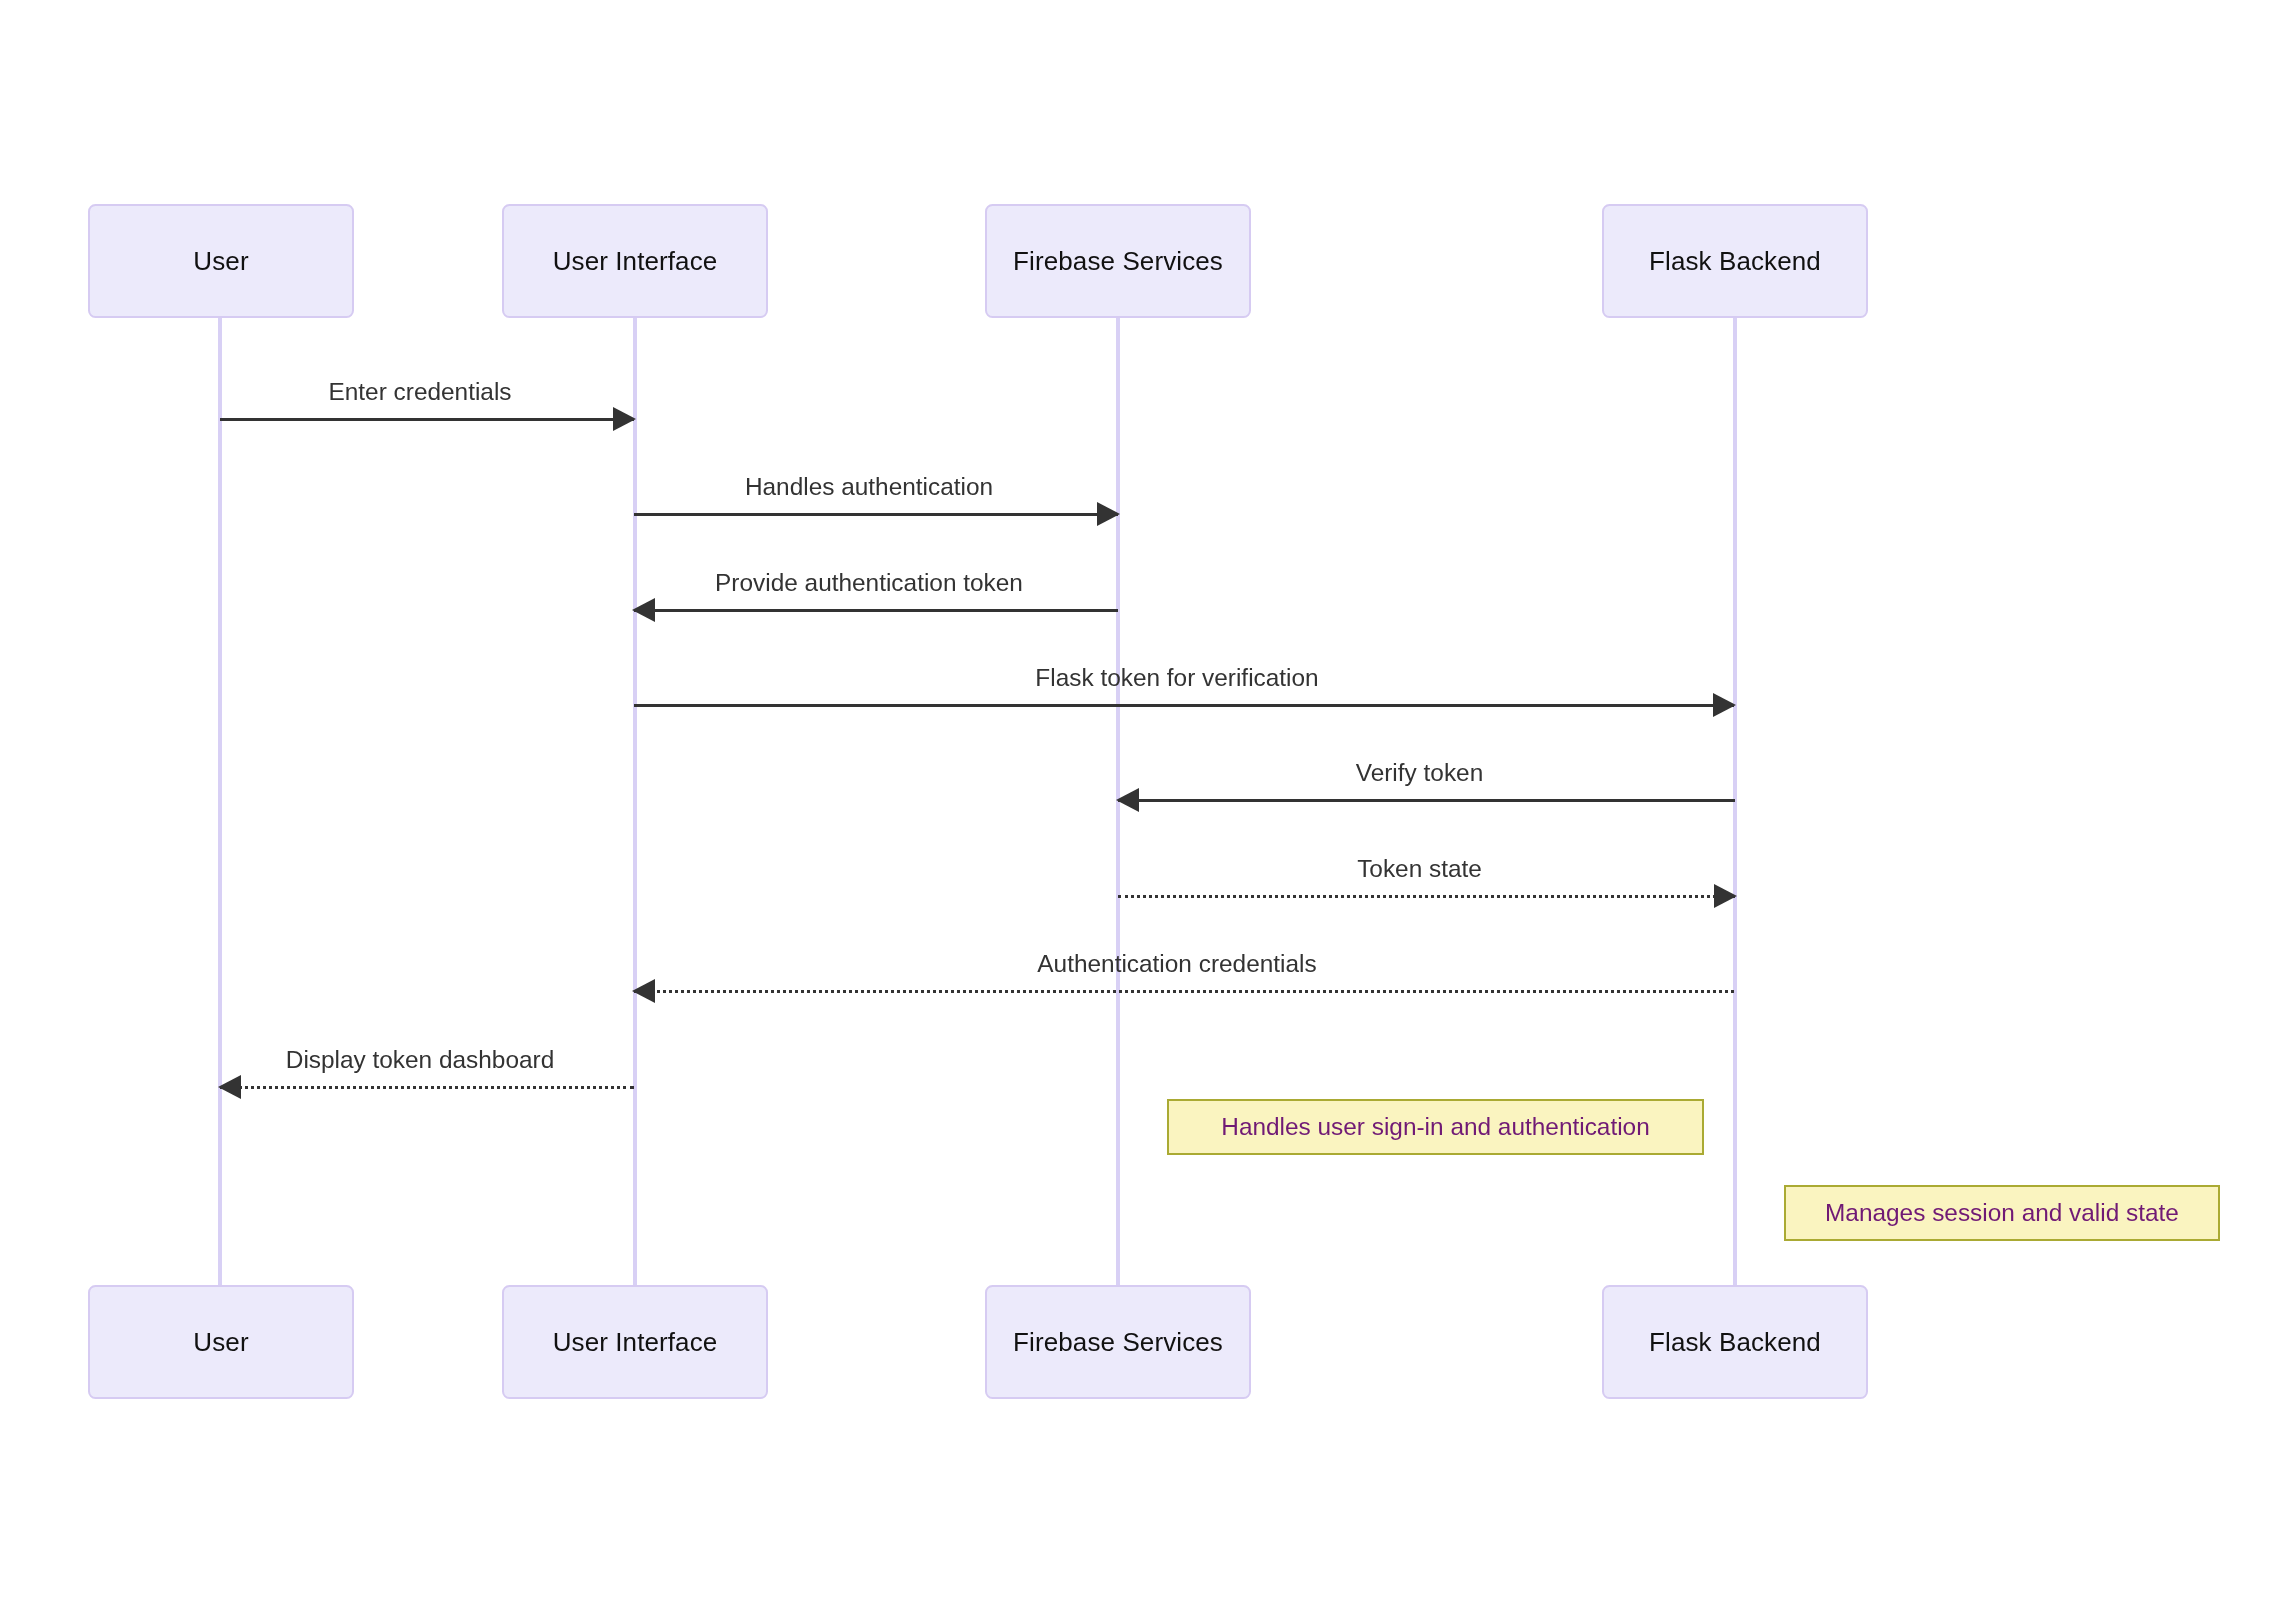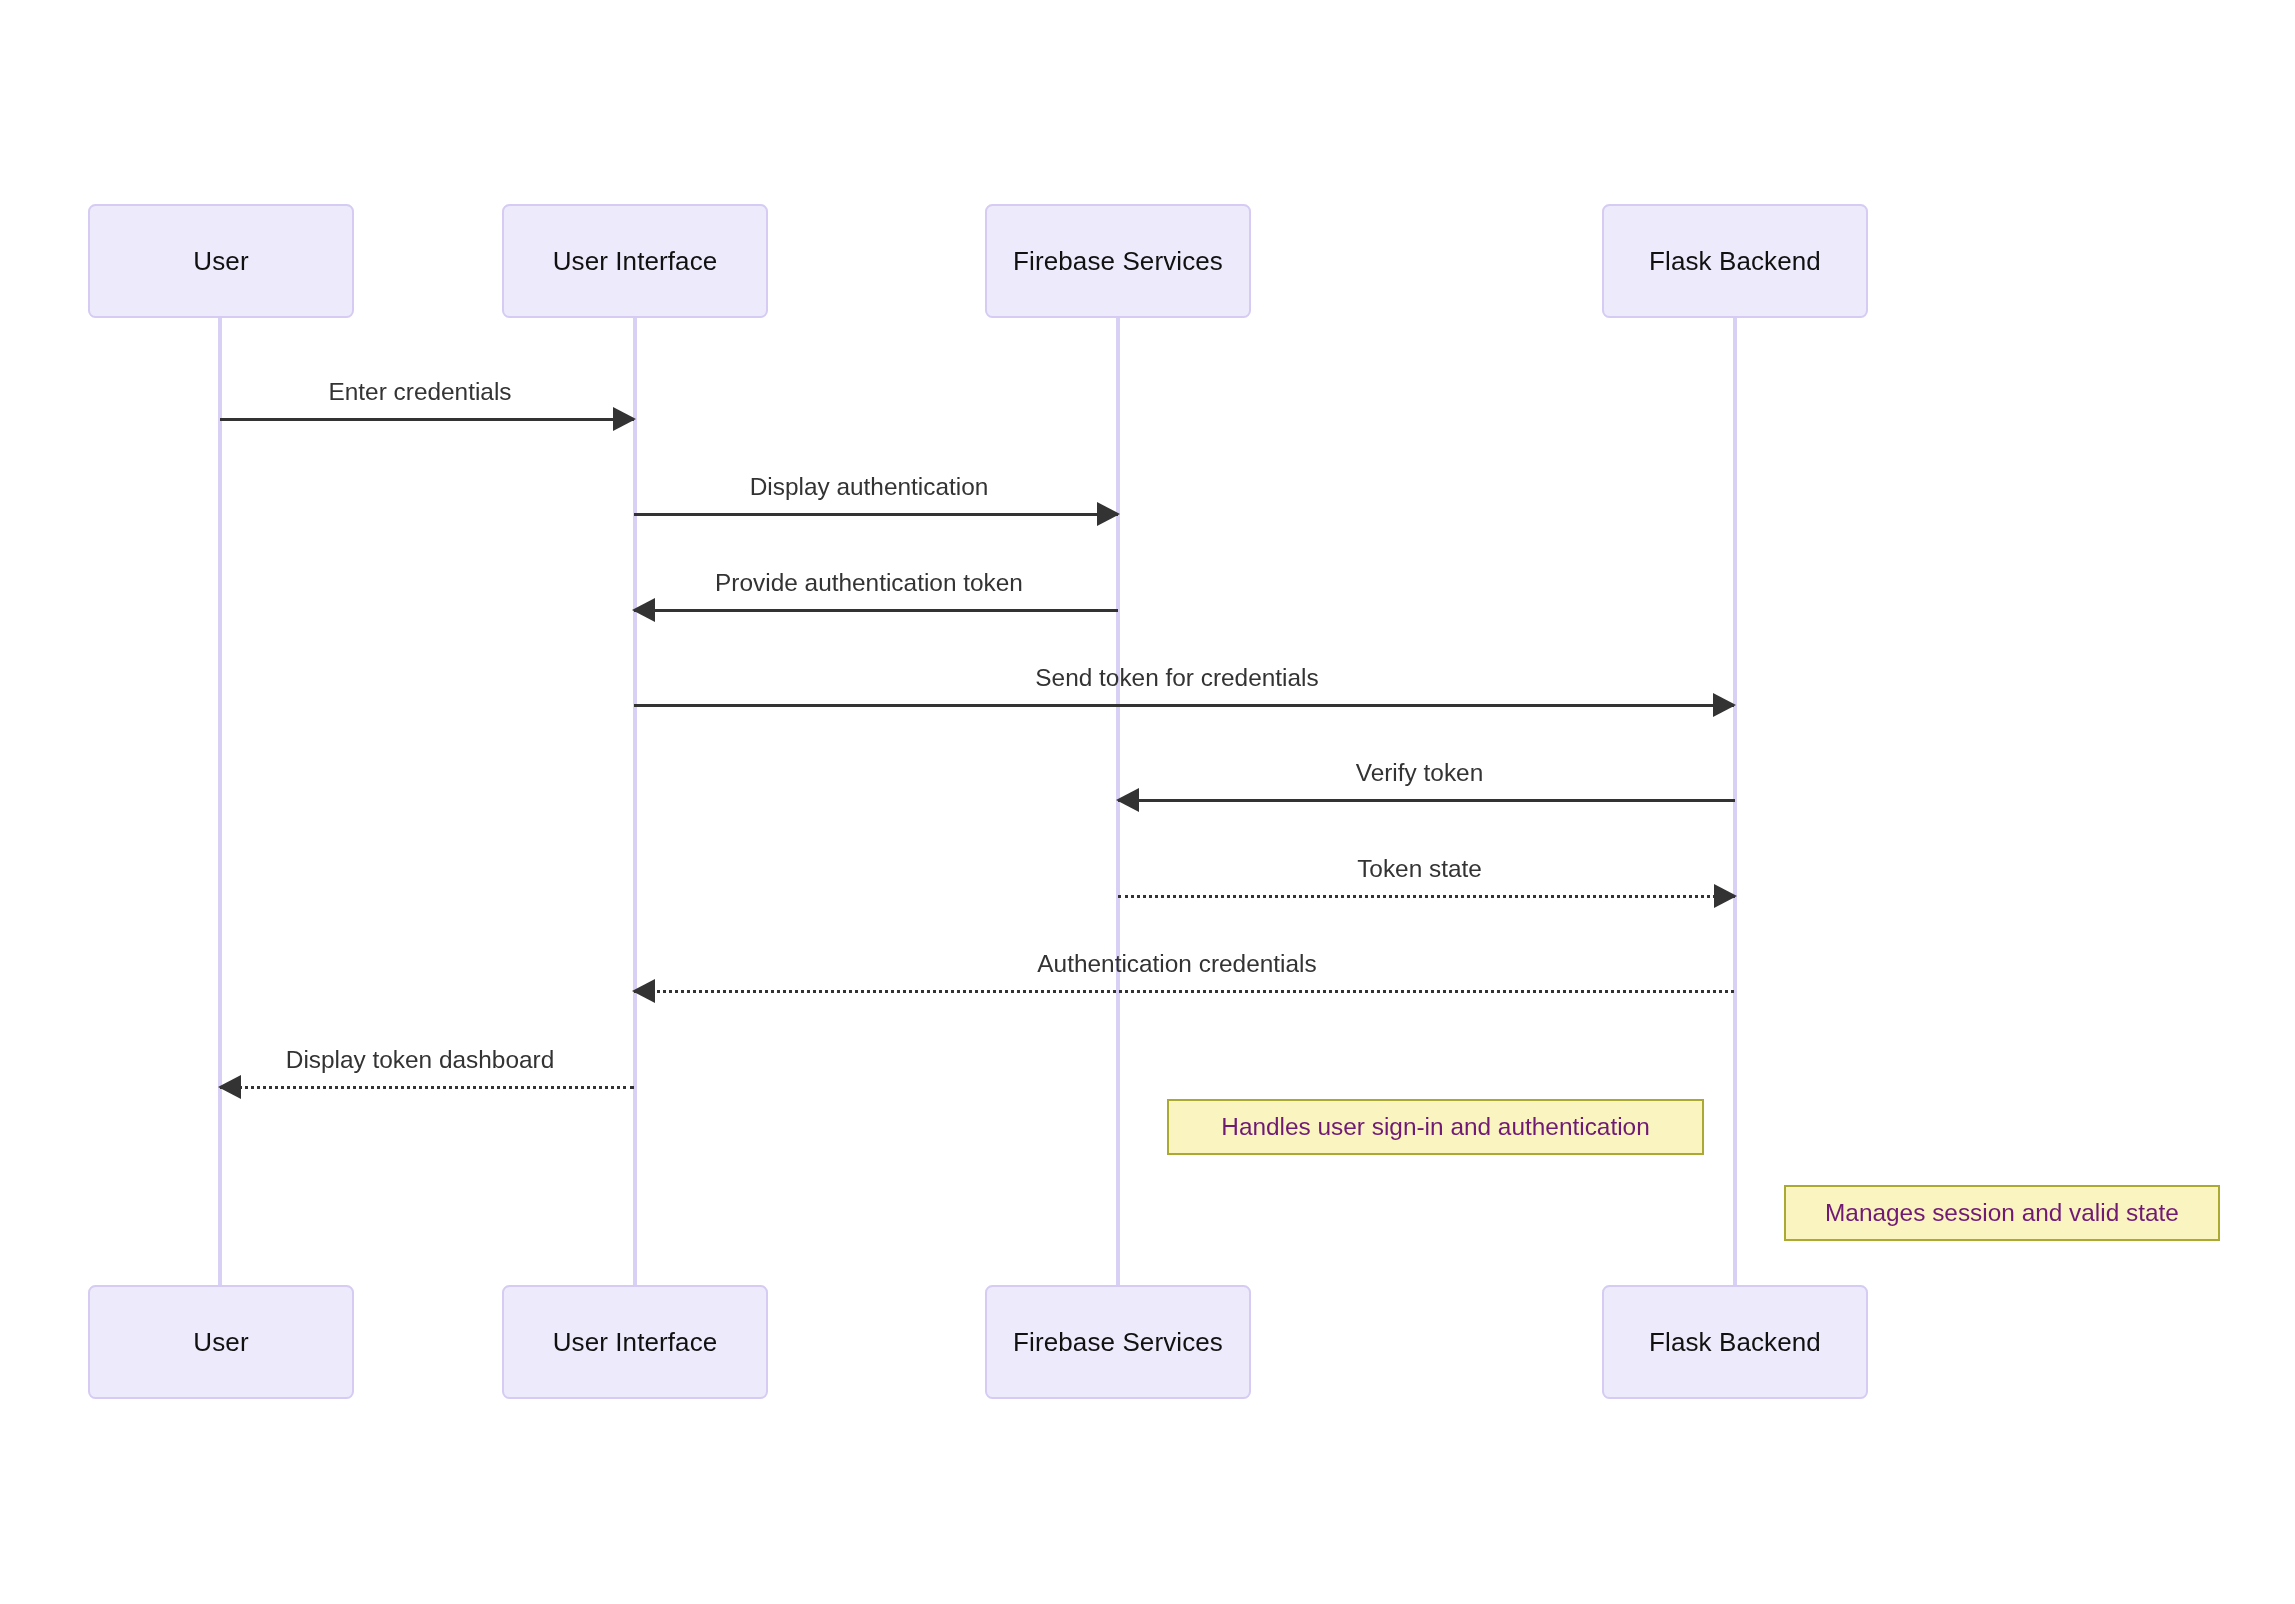--- a/index.html
+++ b/index.html
@@ -139,31 +139,31 @@
 
   <div id="messages">
       <div class="message" style="left: 220px; width: 414px; top: 418px;">
         <div class="msg-line"></div>
         <div class="arrowhead right"></div>
         <div class="msg-label">Enter credentials</div>
       </div>
       <div class="message" style="left: 634px; width: 484px; top: 513px;">
         <div class="msg-line"></div>
         <div class="arrowhead right"></div>
-        <div class="msg-label">Display authentication</div>
+        <div class="msg-label">Handles authentication</div>
       </div>
       <div class="message" style="left: 634px; width: 484px; top: 609px;">
         <div class="msg-line"></div>
         <div class="arrowhead left"></div>
         <div class="msg-label">Provide authentication token</div>
       </div>
       <div class="message" style="left: 634px; width: 1100px; top: 704px;">
         <div class="msg-line"></div>
         <div class="arrowhead right"></div>
-        <div class="msg-label">Send token for credentials</div>
+        <div class="msg-label">Flask token for verification</div>
       </div>
       <div class="message" style="left: 1118px; width: 617px; top: 799px;">
         <div class="msg-line"></div>
         <div class="arrowhead left"></div>
         <div class="msg-label">Verify token</div>
       </div>
       <div class="message" style="left: 1118px; width: 617px; top: 895px;">
         <div class="msg-line dotted"></div>
         <div class="arrowhead right"></div>
         <div class="msg-label">Token state</div>

